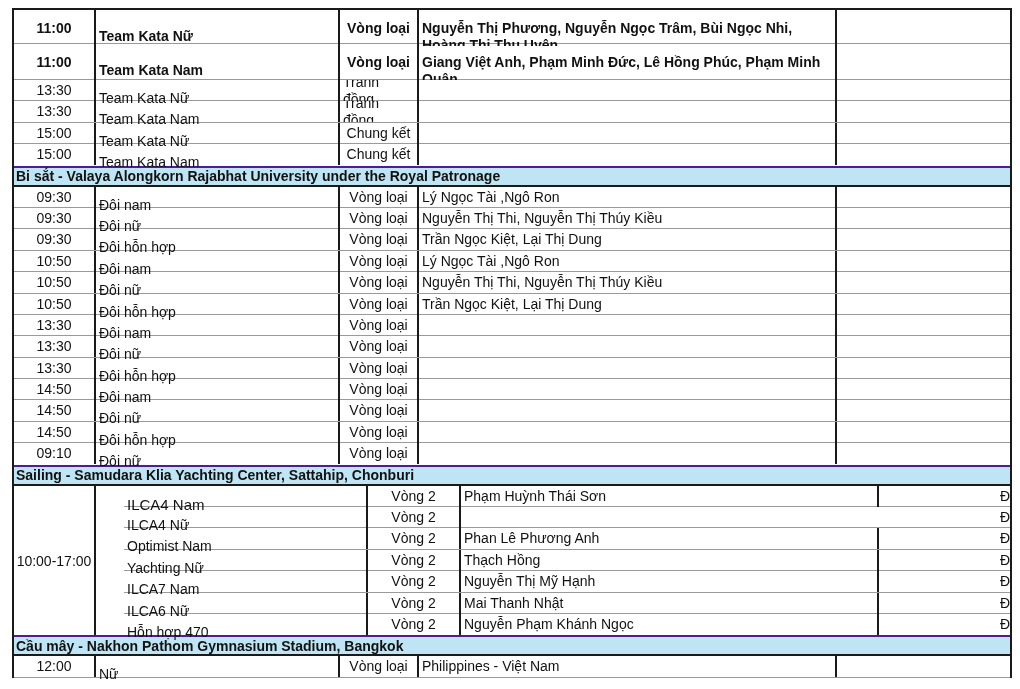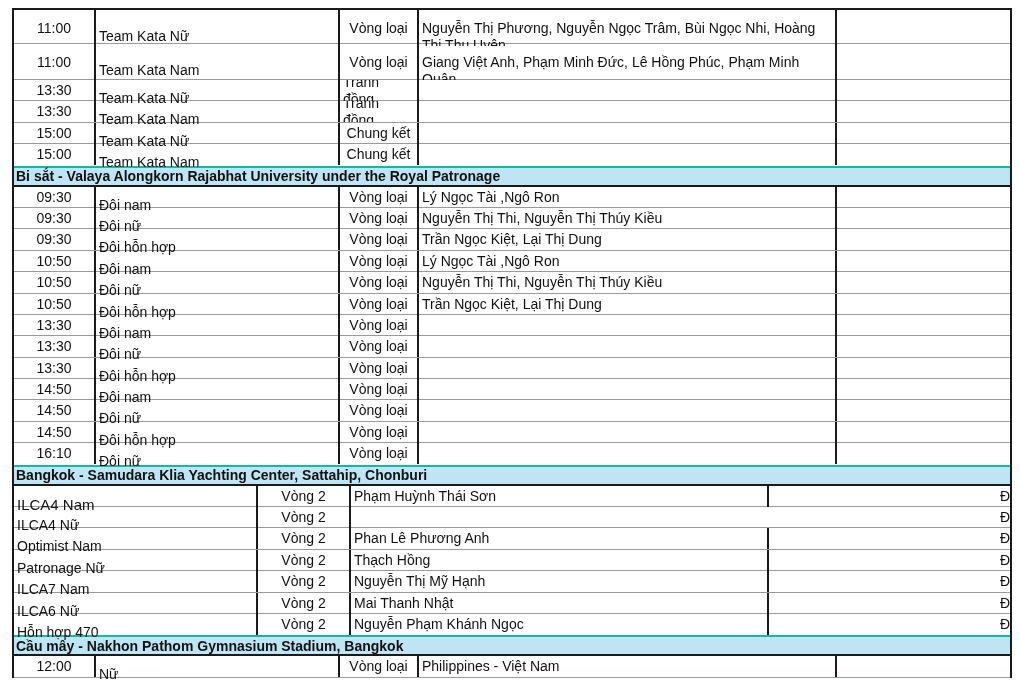--- a/index.html
+++ b/index.html
@@ -6,29 +6,29 @@
   body { width:1020px; height:689px; overflow:hidden; position:relative;
          font-family:"Liberation Sans", sans-serif; font-size:14px; color:#111; }
   .sheet { position:absolute; left:12px; top:8px; width:996px; border-left:2px solid #1a1a1a; border-right:2px solid #1a1a1a; }
   .row { display:flex; border-bottom:1px solid #9a9a9a; box-sizing:border-box; }
   .cell { box-sizing:border-box; padding:0 3px; display:flex; align-items:center; line-height:17px; overflow:hidden; }
   .c-time { width:82px; justify-content:center; border-right:2px solid #1a1a1a; }
   .c-event { width:242px;margin-top:8px; }
   .c-round { width:81px; justify-content:center; border-left:2px solid #1a1a1a; border-right:2px solid #1a1a1a; }
   .c-athletes { width:418px; border-right:2px solid #1a1a1a; }
   .c-result { flex:1; justify-content:flex-end; padding-right:0; }
-  .section { background:#bfe4f3; font-weight:bold; border-top:2px solid #14b8a6; border-bottom:2px solid #1a1a1a; height:21px; padding-left:2px; display:flex; align-items:center; box-sizing:border-box; }
-  .h36 { height:36px; }
+  .section { background:#bfe4f3; font-weight:bold; border-top:2px solid #4c1d95; border-bottom:2px solid #1a1a1a; height:21px; padding-left:2px; display:flex; align-items:center; box-sizing:border-box; }
+  .h36 { height:36px;font-weight:bold; }
   .h21 { height:21.4px; }
   .h21 .cell { height:21px; }
   .h36 .cell { height:36px; align-items:center; }
   .wrap { align-items:flex-start !important; padding-top:10px; }
   .sail { display:flex; border-bottom:1px solid #9a9a9a; }
   .sail-time { width:82px; display:flex; align-items:center; justify-content:center; border-right:2px solid #1a1a1a; box-sizing:border-box; font-size:14px; }
-  .sail-rows { flex:1; }
+  .sail-rows { flex:1;padding-left:28px; }
   .sail-rows .row:last-child { border-bottom:none; }
   .sail .c-event { width:242px; }
   .sail .c-round { width:95px; }
   .first { border-top:2px solid #1a1a1a; }
   .big { font-size:15px; }
 </style>
 </head>
 <body>
 
 <div class="sheet">
@@ -156,50 +156,51 @@
     <div class="cell c-result"></div>
   </div>
   <div class="row h21">
     <div class="cell c-time">14:50</div>
     <div class="cell c-event">Đôi hỗn hợp</div>
     <div class="cell c-round">Vòng loại</div>
     <div class="cell c-athletes"></div>
     <div class="cell c-result"></div>
   </div>
   <div class="row h21" style="border-bottom:none">
-    <div class="cell c-time">16:10</div>
-    <div class="cell c-event">Đôi nữ</div>
-    <div class="cell c-round">Vòng loại</div>
-    <div class="cell c-athletes"></div>
-    <div class="cell c-result"></div>
-  </div>
-
-  <div class="section">Bangkok - Samudara Klia Yachting Center, Sattahip, Chonburi</div>
+    <div class="cell c-time">09:10</div>
+    <div class="cell c-event">Đôi nữ</div>
+    <div class="cell c-round">Vòng loại</div>
+    <div class="cell c-athletes"></div>
+    <div class="cell c-result"></div>
+  </div>
+
+  <div class="section">Sailing - Samudara Klia Yachting Center, Sattahip, Chonburi</div>
 
   <div class="sail" style="border-bottom:none">
+    <div class="sail-time">10:00-17:00</div>
     <div class="sail-rows">
       <div class="row h21">
         <div class="cell c-event big">ILCA4 Nam</div>
         <div class="cell c-round">Vòng 2</div>
         <div class="cell c-athletes">Phạm Huỳnh Thái Sơn</div>
         <div class="cell c-result">Đ</div>
       </div>
       <div class="row h21">
         <div class="cell c-event">ILCA4 Nữ</div>
         <div class="cell c-round">Vòng 2</div>
         <div class="cell c-result">Đ</div>
       </div>
       <div class="row h21">
         <div class="cell c-event">Optimist Nam</div>
         <div class="cell c-round">Vòng 2</div>
         <div class="cell c-athletes">Phan Lê Phương Anh</div>
         <div class="cell c-result">Đ</div>
       </div>
       <div class="row h21">
-        <div class="cell c-event">Patronage Nữ</div>
+        <div class="cell c-event">Yachting Nữ</div>
         <div class="cell c-round">Vòng 2</div>
         <div class="cell c-athletes">Thạch Hồng</div>
         <div class="cell c-result">Đ</div>
       </div>
       <div class="row h21">
         <div class="cell c-event">ILCA7 Nam</div>
         <div class="cell c-round">Vòng 2</div>
         <div class="cell c-athletes">Nguyễn Thị Mỹ Hạnh</div>
         <div class="cell c-result">Đ</div>
       </div>

